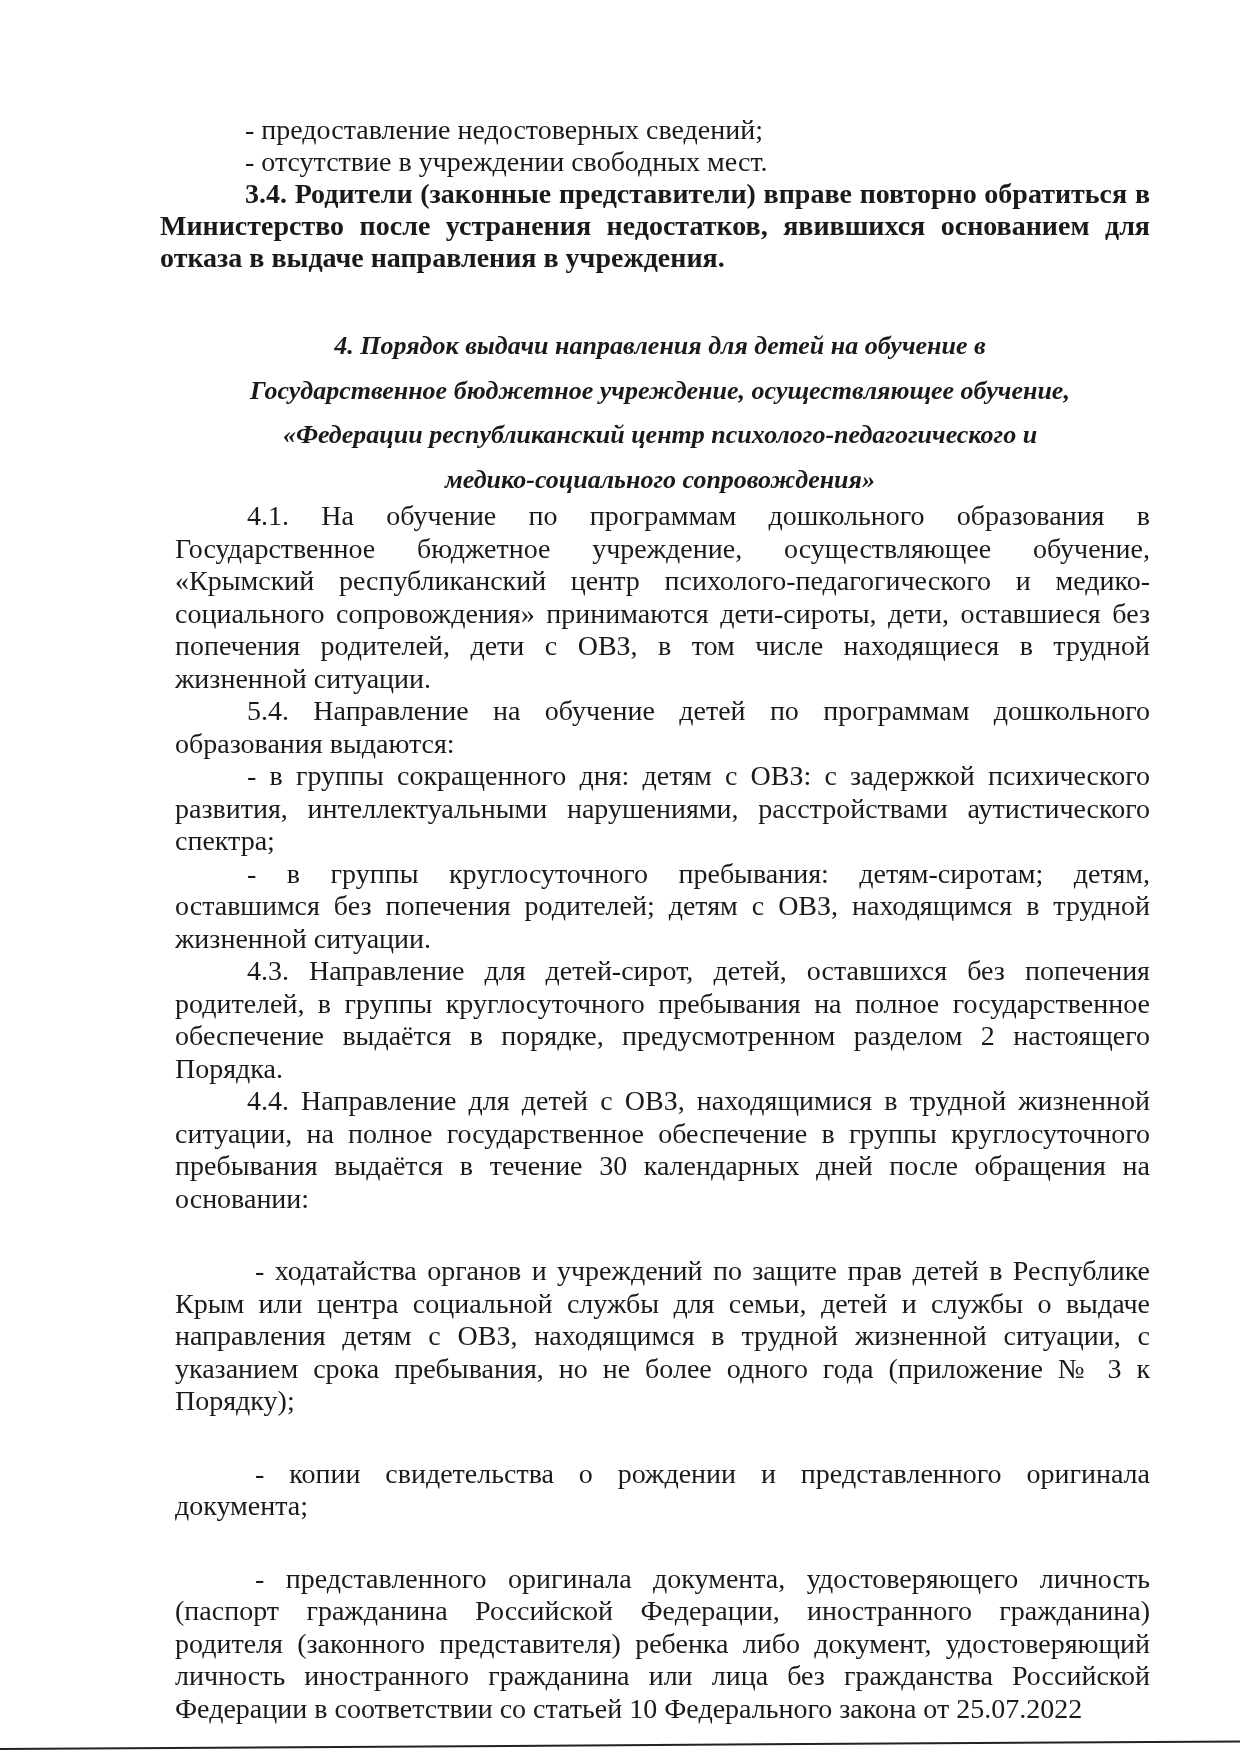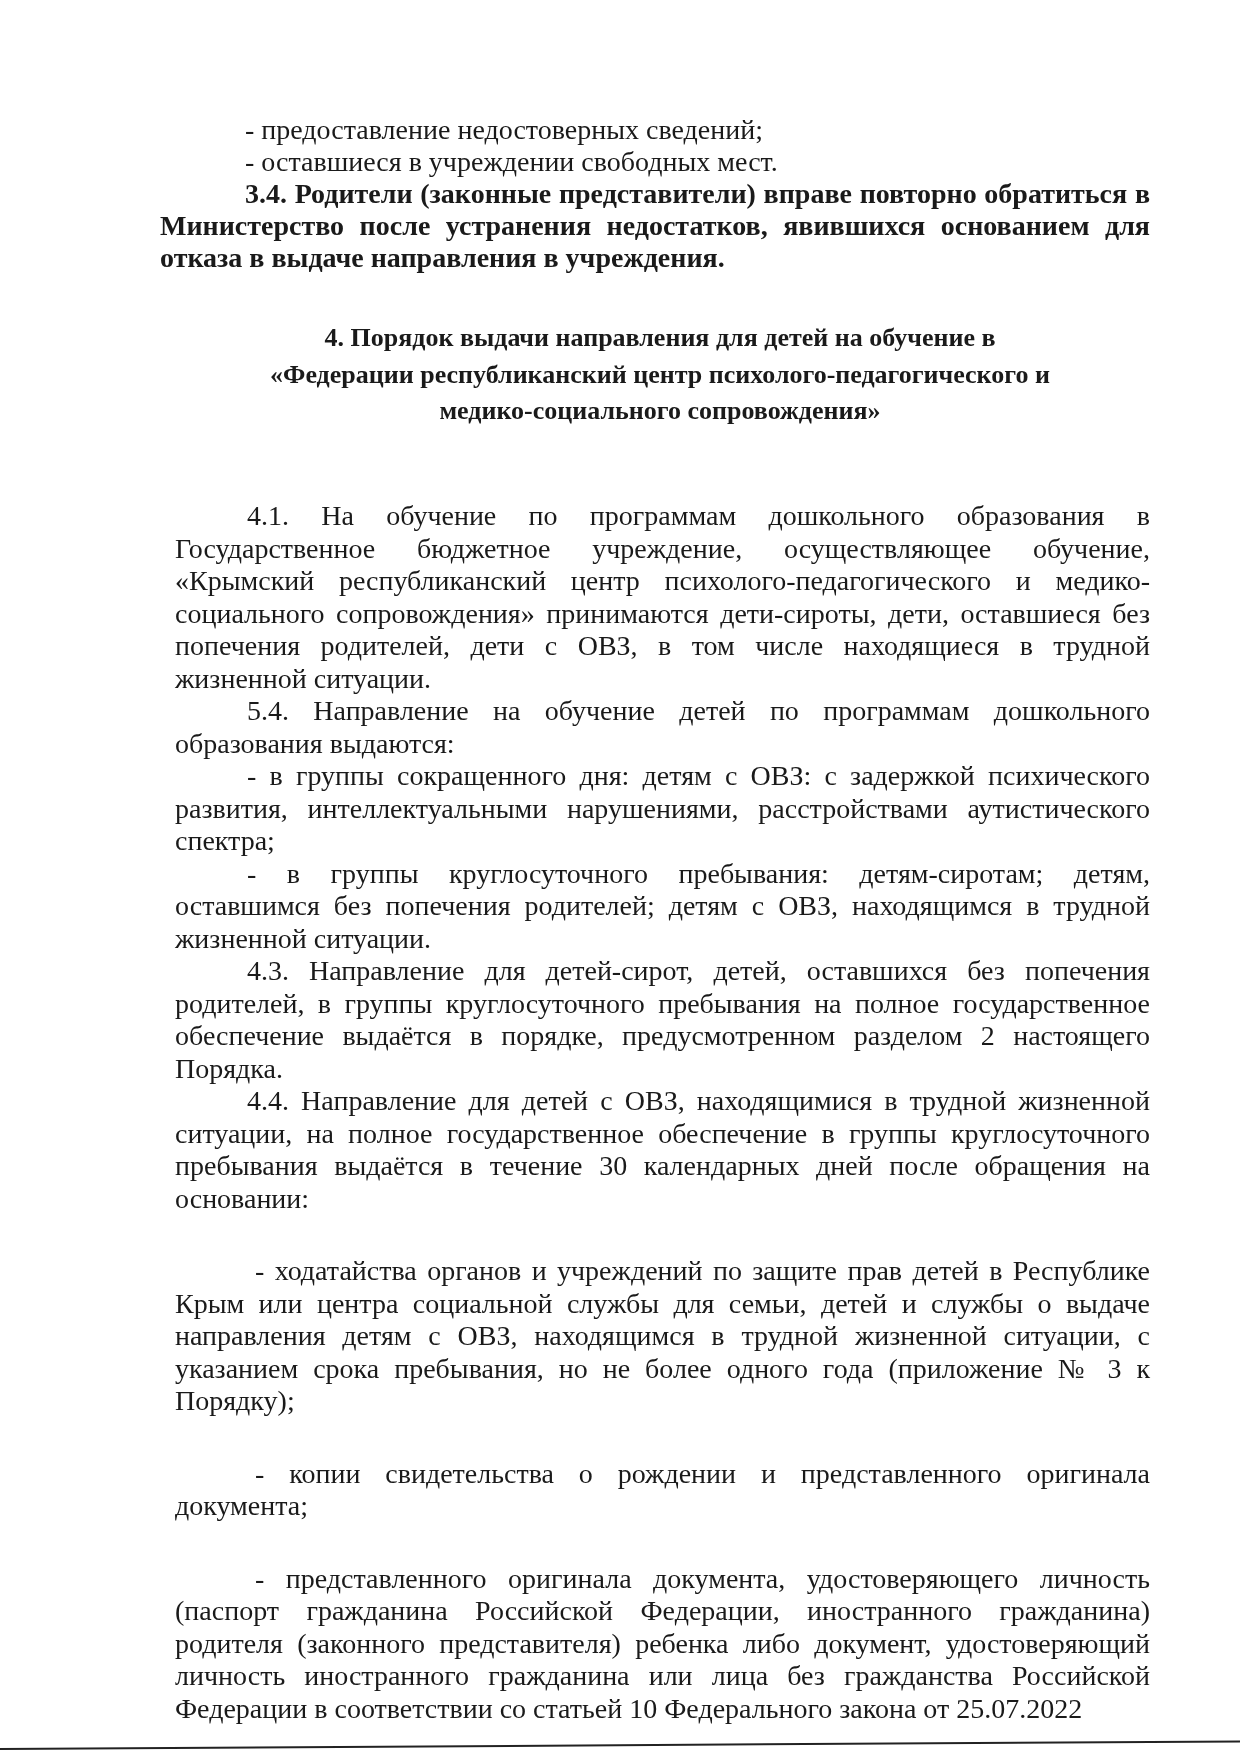--- a/index.html
+++ b/index.html
@@ -38,46 +38,47 @@
     .heading {
       position: absolute;
       left: 160px;
       width: 1000px;
       top: 318px;
       font-size: 26px;
       line-height: 32.5px;
       font-weight: bold;
       text-align: center;
     }
-    .heading div { margin: 4px; }
+    .heading div { margin: 12px; font-style: italic; }
     b { font-weight: normal; }
     .scan-edge {
       position: absolute;
       left: 0;
       width: 1240px;
       height: 2px;
       background: #222;
       top: 1748px;
       transform: rotate(-0.35deg);
       transform-origin: left center;
     }
   </style>
 </head>
 <body>
 
 <div class="page">
 
   <div class="text-block" style="top:114px; left:160px; width:990px;">
     <p class="p" style="text-indent:85px; line-height:32px;">- предоставление недостоверных сведений;</p>
-    <p class="p" style="text-indent:85px; line-height:32px;">- оставшиеся в учреждении свободных мест.</p>
+    <p class="p" style="text-indent:85px; line-height:32px;">- отсутствие в учреждении свободных мест.</p>
     <p class="p" style="text-indent:85px; line-height:32px;font-weight:bold;">3.4. Родители (законные представители) вправе повторно обратиться в Министерство после устранения недостатков, явившихся основанием для отказа в выдаче направления в учреждения.</p>
   </div>
 
   <div class="heading">
     <div>4. Порядок выдачи направления для детей на обучение в</div>
+    <div>Государственное бюджетное учреждение, осуществляющее обучение,</div>
     <div>«Федерации республиканский центр психолого-педагогического и</div>
     <div>медико-социального сопровождения»</div>
   </div>
 
   <div class="text-block" style="top:500px; left:175px; width:975px;">
     <p class="p">4.1. На обучение по программам дошкольного образования в Государственное бюджетное учреждение, осуществляющее обучение, «Крымский республиканский центр психолого-педагогического и медико-социального сопровождения» принимаются дети-сироты, дети, оставшиеся без попечения родителей, дети с ОВЗ, в том числе находящиеся в трудной жизненной ситуации.</p>
     <p class="p">5.4. Направление на обучение детей по программам дошкольного образования выдаются:</p>
     <p class="p"><b>- в группы сокращенного дня:</b><span> детям с ОВЗ: с задержкой психического развития, интеллектуальными нарушениями, расстройствами аутистического спектра;</span></p>
     <p class="p"><b>- в группы круглосуточного пребывания:</b><span> детям-сиротам; детям, оставшимся без попечения родителей; детям с ОВЗ, находящимся в трудной жизненной ситуации.</span></p>
     <p class="p">4.3. Направление для детей-сирот, детей, оставшихся без попечения родителей, в группы круглосуточного пребывания на полное государственное обеспечение выдаётся в порядке, предусмотренном разделом 2 настоящего Порядка.</p>

